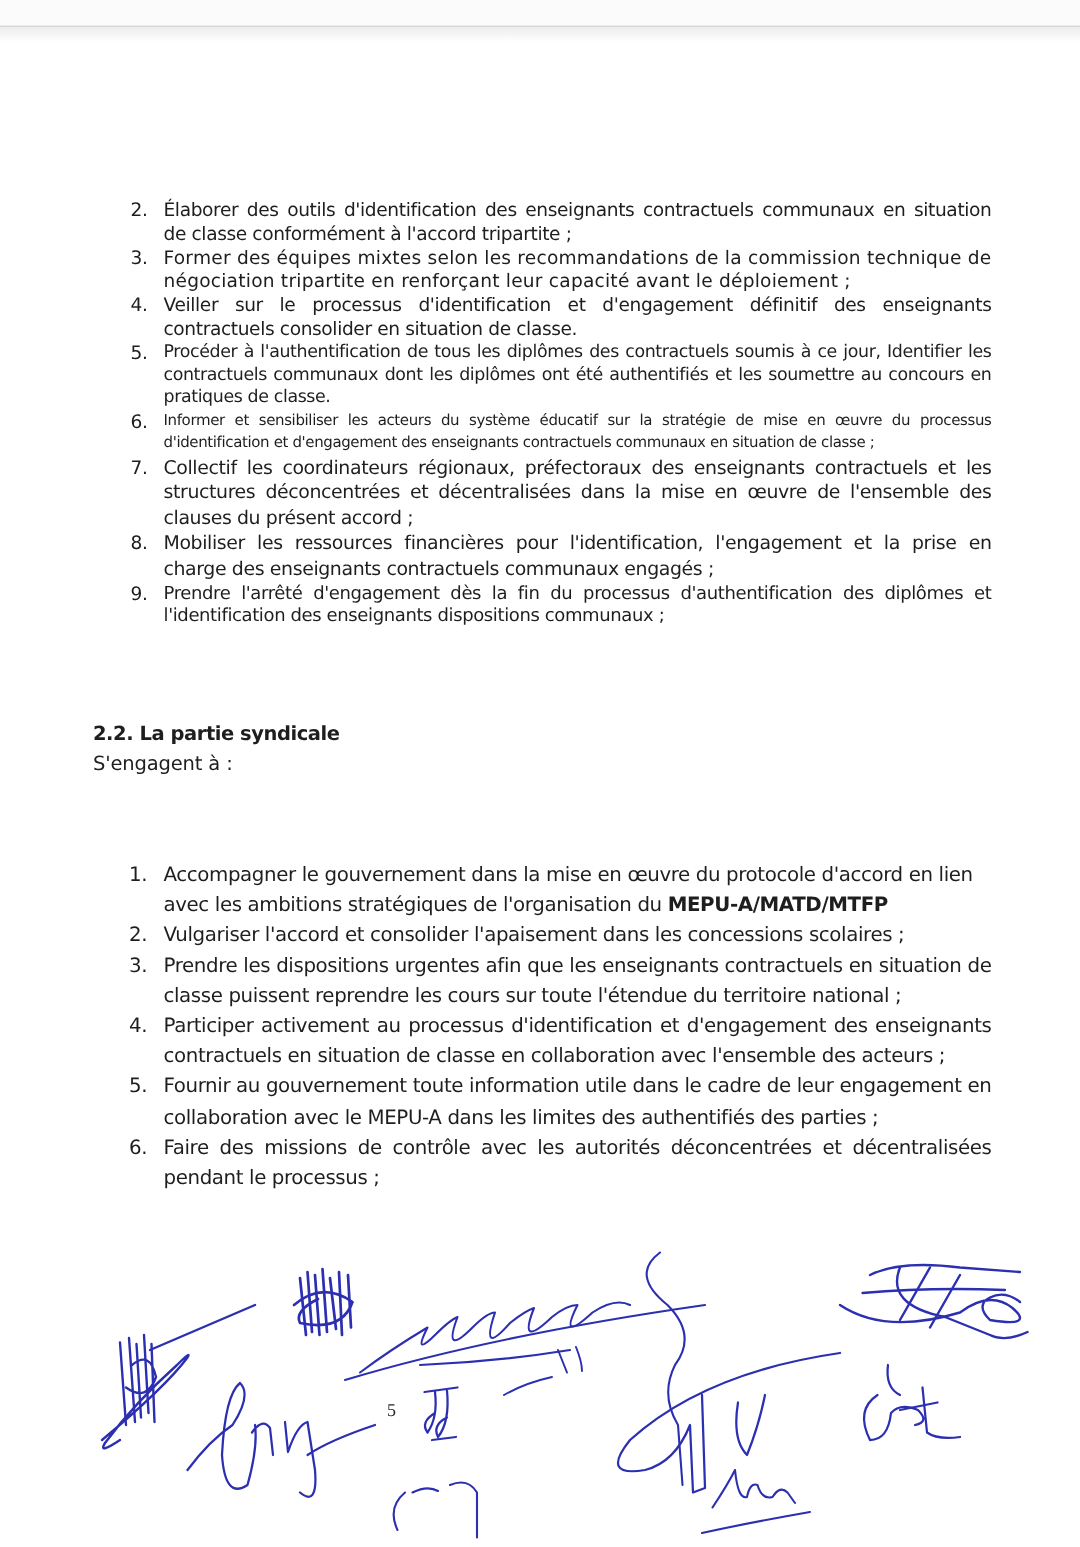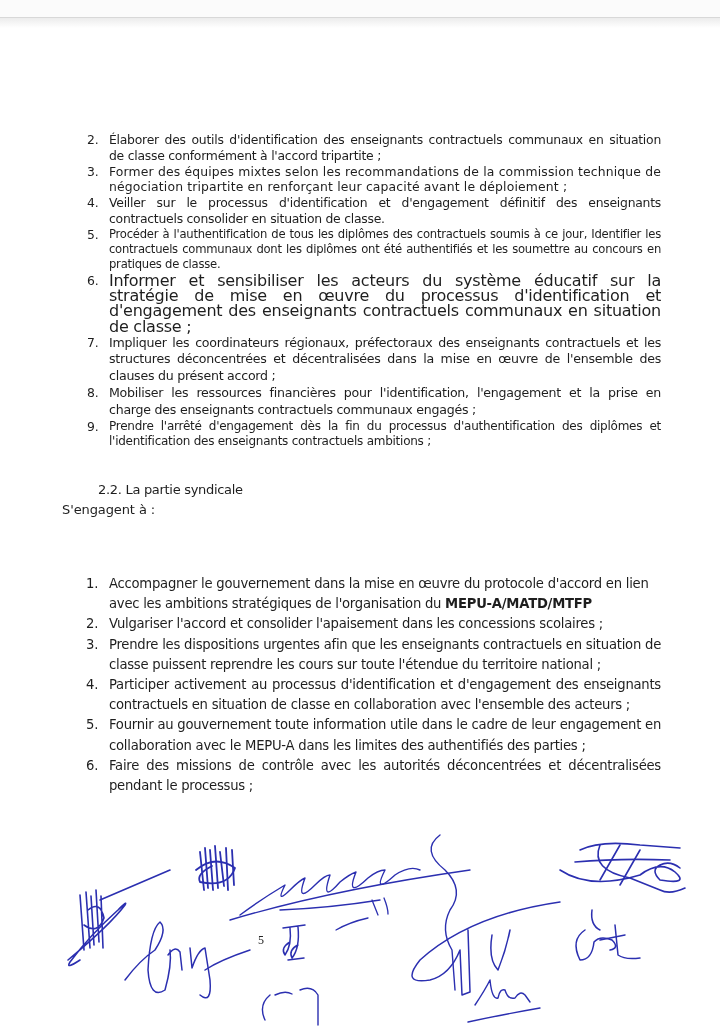--- a/index.html
+++ b/index.html
@@ -31,21 +31,21 @@
   #list1 {
     position: absolute; left: 109px; top: 104px; width: 552px;
     font-size: 12.4px; line-height: 15.6px; letter-spacing: -0.25px;
   }
   #list1 li { margin-bottom: 0.5px; }
   .just { text-align: justify; }
   .section {
     position: absolute; left: 62px; top: 451px; width: 580px;
   }
   .section-title {
-    font-weight: normal; font-size: 13px; line-height: 21px; letter-spacing: -0.3px; margin-left: 36px;
+    font-weight: bold; font-size: 13px; line-height: 21px; letter-spacing: -0.3px;
   }
   .section-parties {
     font-weight: bold; font-size: 13px; line-height: 20.5px; letter-spacing: -0.35px;
   }
   .section-intro {
     font-size: 13px; line-height: 20px; letter-spacing: -0.1px;
   }
   #list2 {
     position: absolute; left: 109px; top: 546px; width: 552px;
     font-size: 13.2px; line-height: 20.2px; letter-spacing: -0.25px;
@@ -80,33 +80,33 @@
     <li>
         <span class="num">4.</span>
         <div class="just">Veiller sur le processus d'identification et d'engagement définitif des enseignants contractuels consolider en situation de classe.</div>
       </li>
     <li>
         <span class="num">5.</span>
         <div class="just" style="font-size:11.6px; line-height:15px">Procéder à l'authentification de tous les diplômes des contractuels soumis à ce jour, Identifier les contractuels communaux dont les diplômes ont été authentifiés et les soumettre au concours en pratiques de classe.</div>
       </li>
     <li>
         <span class="num">6.</span>
-        <div class="just" style="font-size:16px; line-height:15.4px">Informer et sensibiliser les acteurs du système éducatif sur la stratégie de mise en œuvre du processus d'identification et d'engagement des enseignants contractuels communaux en situation de classe ;</div>
+        <div class="just" style="font-size:10px; line-height:15.4px">Informer et sensibiliser les acteurs du système éducatif sur la stratégie de mise en œuvre du processus d'identification et d'engagement des enseignants contractuels communaux en situation de classe ;</div>
       </li>
     <li>
         <span class="num">7.</span>
-        <div class="just" style="font-size:12.6px; line-height:16.6px">Impliquer les coordinateurs régionaux, préfectoraux des enseignants contractuels et les structures déconcentrées et décentralisées dans la mise en œuvre de l'ensemble des clauses du présent accord ;</div>
+        <div class="just" style="font-size:12.6px; line-height:16.6px">Collectif les coordinateurs régionaux, préfectoraux des enseignants contractuels et les structures déconcentrées et décentralisées dans la mise en œuvre de l'ensemble des clauses du présent accord ;</div>
       </li>
     <li>
         <span class="num">8.</span>
         <div class="just" style="font-size:12.6px; line-height:16.6px">Mobiliser les ressources financières pour l'identification, l'engagement et la prise en charge des enseignants contractuels communaux engagés ;</div>
       </li>
     <li>
         <span class="num">9.</span>
-        <div class="just" style="font-size:12px">Prendre l'arrêté d'engagement dès la fin du processus d'authentification des diplômes et l'identification des enseignants contractuels ambitions ;</div>
+        <div class="just" style="font-size:12px">Prendre l'arrêté d'engagement dès la fin du processus d'authentification des diplômes et l'identification des enseignants dispositions communaux ;</div>
       </li>
   </ol>
 
   <div class="section">
     <div class="section-title">2.2. La partie syndicale</div>
     <div class="section-intro">S'engagent à :</div>
   </div>
 
   <ol class="list" id="list2">
     <li>

